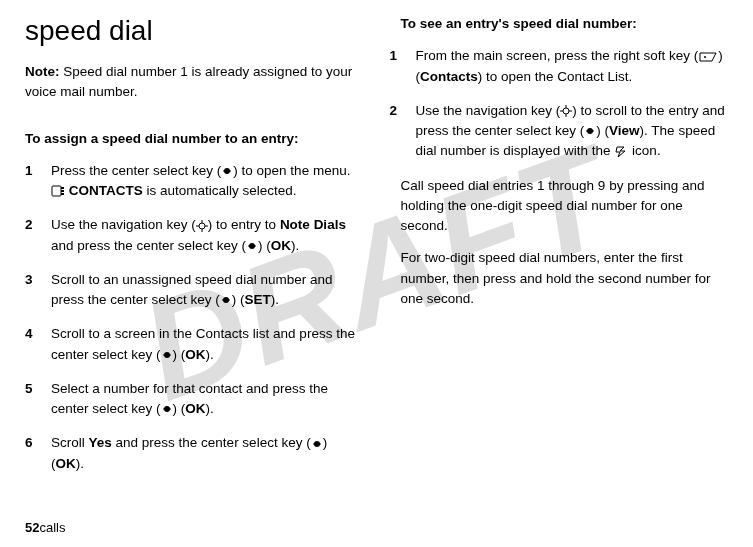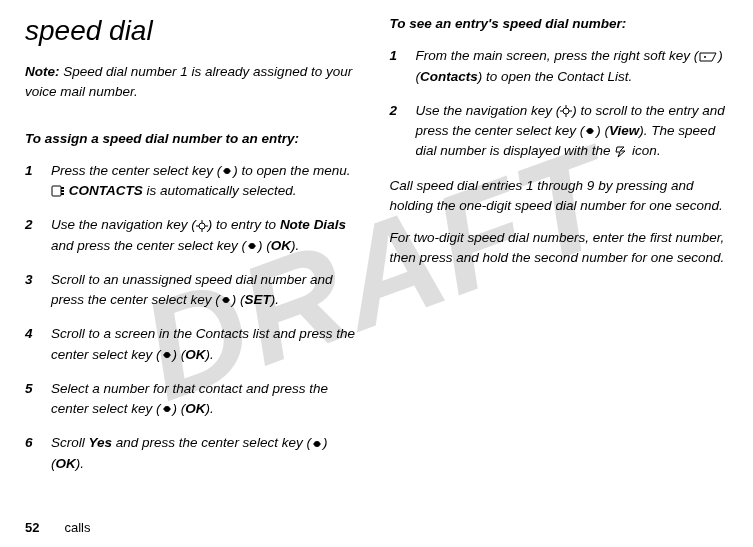--- a/index.html
+++ b/index.html
@@ -30,21 +30,20 @@
       pointer-events: none;
       z-index: 0;
       font-family: Arial, sans-serif;
     }
     .content {
       position: relative;
       z-index: 1;
       display: flex;
       gap: 26px;
       height: 490px;
-      font-style: italic;
     }
     .column {
       flex: 1;
       font-size: 13.5px;
       line-height: 1.5;
     }
     .heading {
       font-size: 28px;
       font-weight: normal;
       margin-bottom: 10px;
@@ -75,37 +74,37 @@
       font-family: Arial Narrow, Arial, sans-serif;
       font-stretch: condensed;
     }
     .footer {
       position: absolute;
       bottom: 12px;
       left: 25px;
       font-size: 13px;
       display: flex;
       align-items: flex-start;
-      gap: 25px;
     }
     .page-num {
       font-weight: bold;
     }
     .icon {
       display: inline-block;
       vertical-align: middle;
     }
     .icon svg {
       display: block;
     }
     p {
       margin-bottom: 26px;
     }
     .right-col p {
       margin-bottom: 12px;
+      margin-left: 11px;
     }
   </style>
 </head>
 <body>
 
 <div class="watermark">DRAFT</div>
 
 <div class="content">
   <div class="column">
     <h1 class="heading">speed dial</h1>

